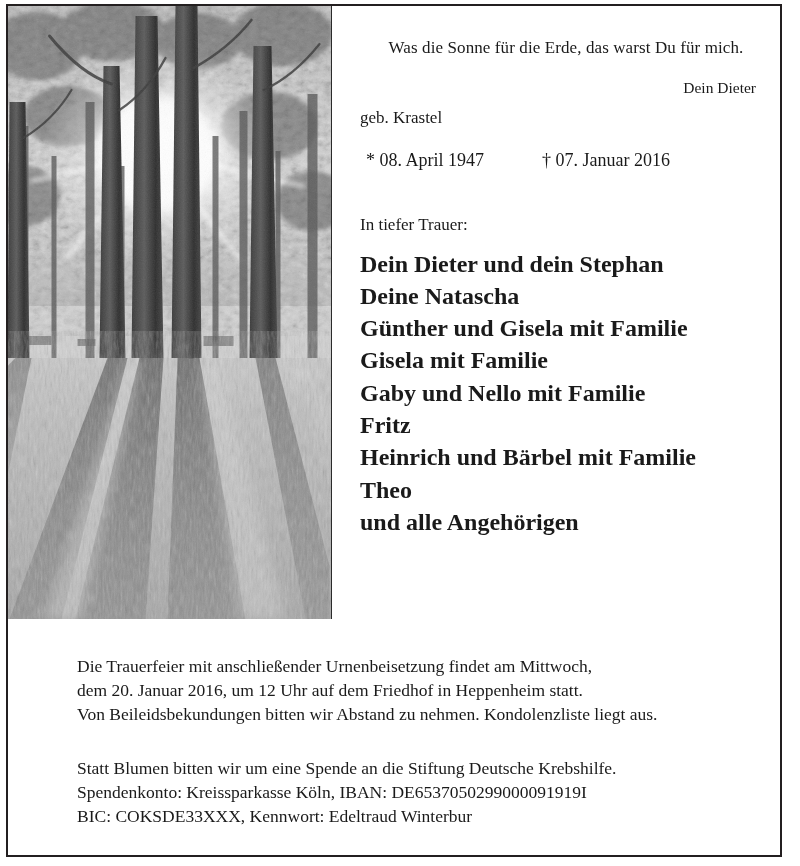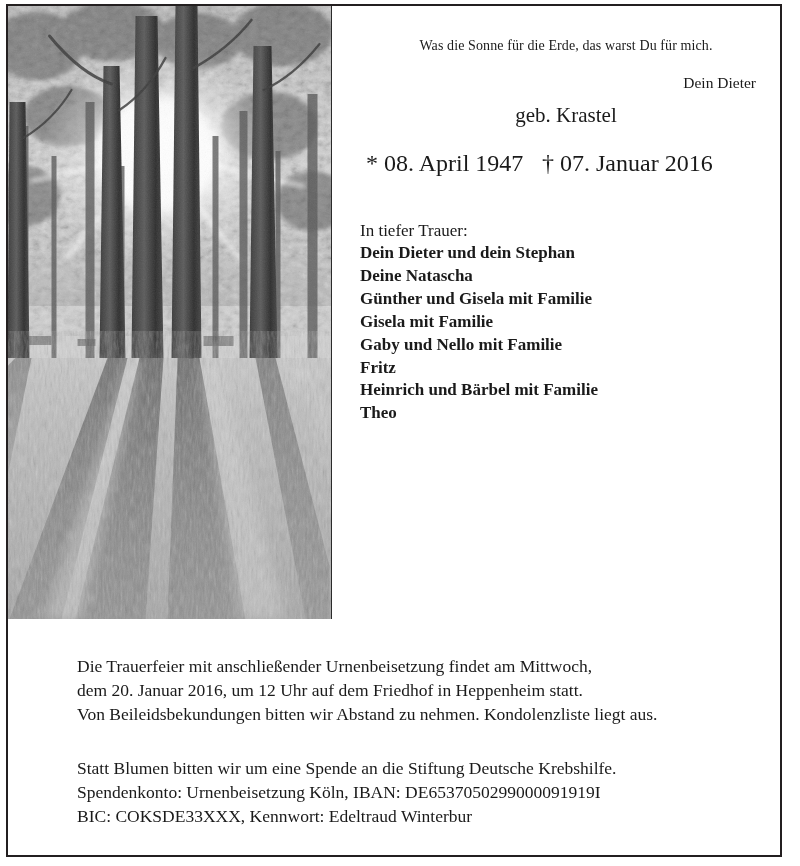--- a/index.html
+++ b/index.html
@@ -44,21 +44,21 @@
   
   .col-right {
     position: absolute;
     left: 352px;
     top: 0px;
     width: 412px;
   }
 
   .quote {
     margin-top: 30px;
-    font-size: 14px;
+    font-size: 17px;
     line-height: 1.45;
     text-align: center;
     letter-spacing: .1px;
   }
   .quote-author {
     margin-top: 18px;
     font-size: 15.5px;
     text-align: right;
     padding-right: 16px;
   }
@@ -73,41 +73,41 @@
 
   .deceased-name {
     margin-top: 31px;
     text-align: center;
     font-size: 33px;
     font-weight: bold;
     letter-spacing: .2px;
   }
   .born-name {
     margin-top: 11px;
-    text-align: center;
-    font-size: 21px;
+    text-align: left;
+    font-size: 17px;
   }
 
   .dates {
     margin-top: 22px;
-    font-size: 24px;
+    font-size: 18px;
     display: flex;
     justify-content: flex-start;
     padding-left: 6px;
   }
   .dates .d-birth { width: 176px; }
   .dates .d-death { }
 
   .mourn-head {
     margin-top: 44px;
     font-size: 17px;
   }
   .mourn-list {
-    margin-top: 1px;
-    font-size: 17px;
+    margin-top: 13px;
+    font-size: 24px;
     font-weight: bold;
     line-height: 1.345;
   }
 
   
   .bottom {
     position: absolute;
     left: 28px;
     top: 648px;
     width: 716px;
@@ -299,29 +299,30 @@
     <div class="mourn-head">In tiefer Trauer:</div>
     <div class="mourn-list">
       <div>Dein Dieter und dein Stephan</div>
       <div>Deine Natascha</div>
       <div>Günther und Gisela mit Familie</div>
       <div>Gisela mit Familie</div>
       <div>Gaby und Nello mit Familie</div>
       <div>Fritz</div>
       <div>Heinrich und Bärbel mit Familie</div>
       <div>Theo</div>
+      <div>und alle Angehörigen</div>
     </div>
   </div>
 
   <div class="bottom">
     <div class="para">
       <div>Die Trauerfeier mit anschließender Urnenbeisetzung findet am Mittwoch,</div>
       <div>dem 20. Januar 2016, um 12 Uhr auf dem Friedhof in Heppenheim statt.</div>
       <div>Von Beileidsbekundungen bitten wir Abstand zu nehmen. Kondolenzliste liegt aus.</div>
     </div>
     <div class="para second">
       <div>Statt Blumen bitten wir um eine Spende an die Stiftung Deutsche Krebshilfe.</div>
-      <div>Spendenkonto: Urnenbeisetzung Köln, IBAN: DE6537050299000091919I</div>
+      <div>Spendenkonto: Kreissparkasse Köln, IBAN: DE6537050299000091919I</div>
       <div>BIC: COKSDE33XXX, Kennwort: Edeltraud Winterbur</div>
     </div>
   </div>
 
 </div>
 
 </body></html>

